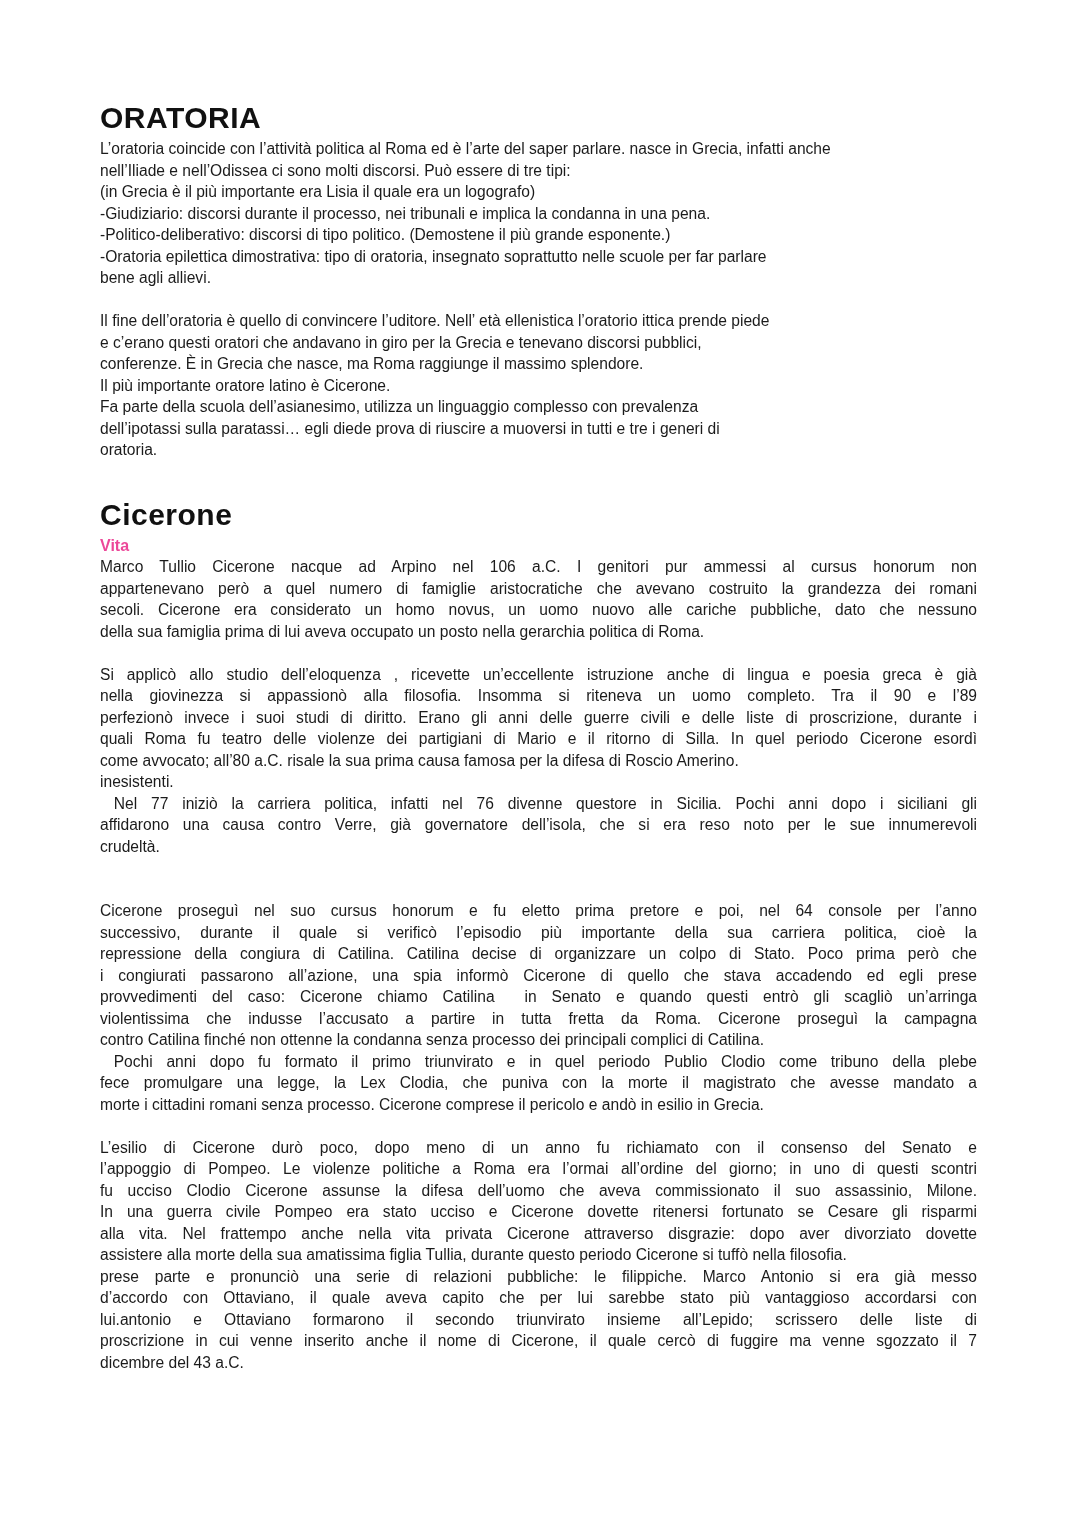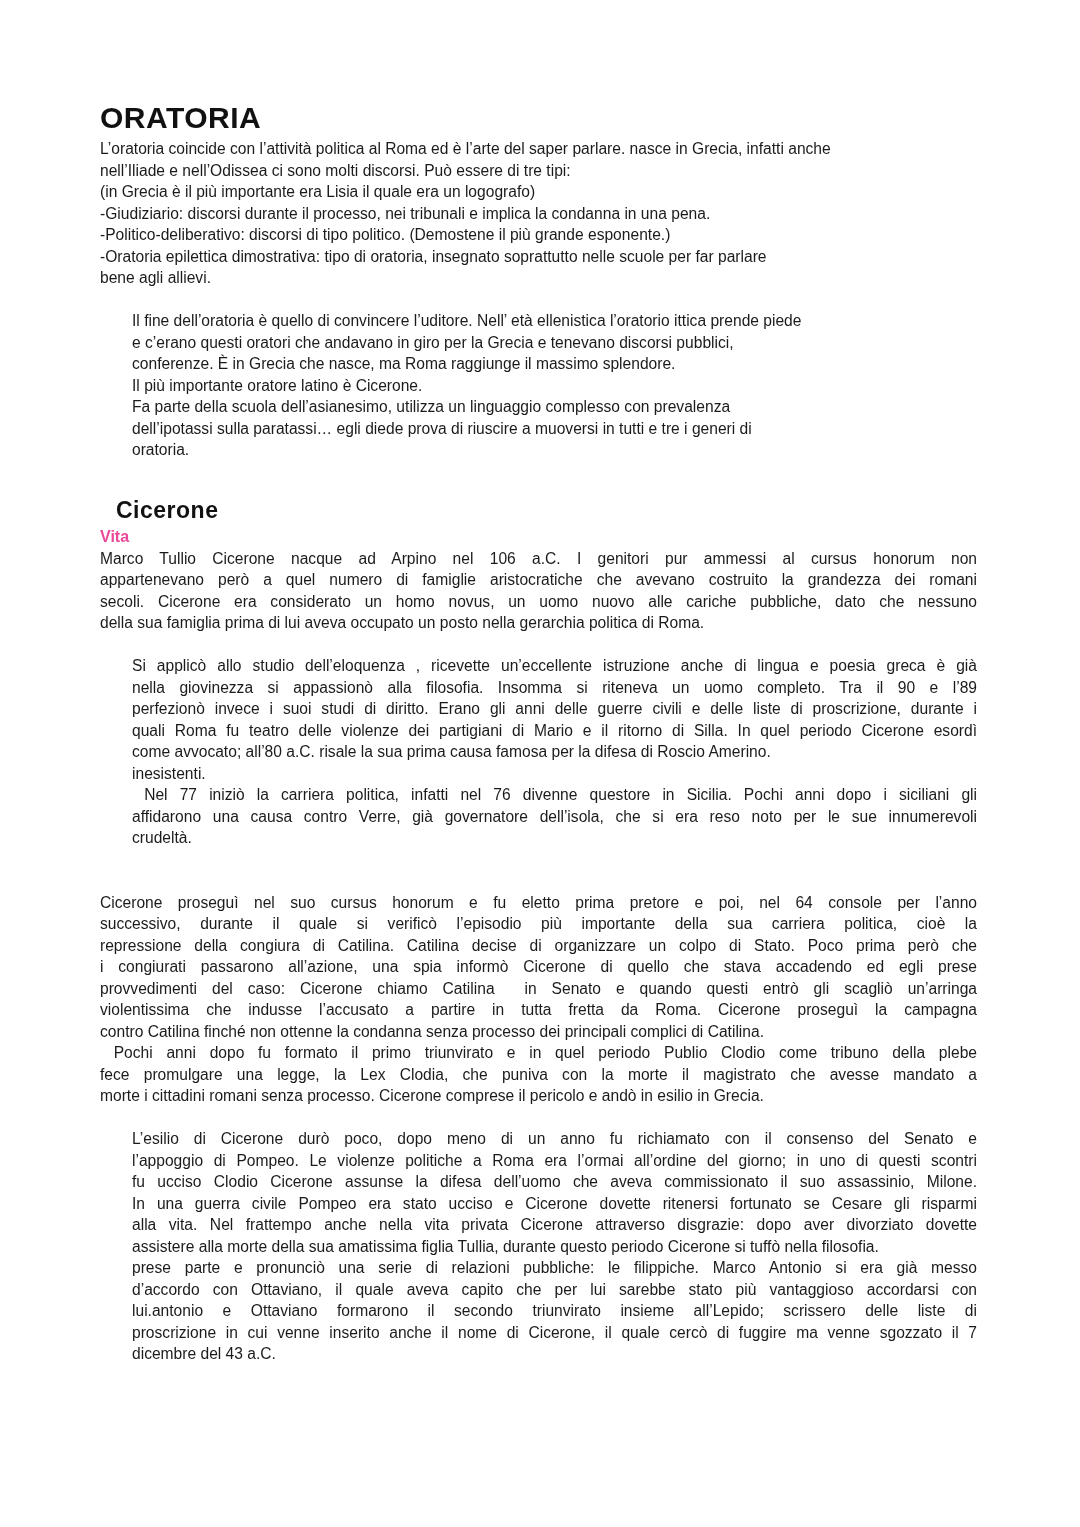--- a/index.html
+++ b/index.html
@@ -23,37 +23,37 @@
   }
   .doc-title {
     font-size: 30px;
     font-weight: bold;
     line-height: 1.2;
     letter-spacing: 0.5px;
     margin: 0 0 2px 0;
     color: #111111;
   }
   .section-title {
-    font-size: 23px;
+    font-size: 30px;
     font-weight: bold;
     line-height: 1.2;
     letter-spacing: 0.5px;
-    margin: 36px 0 2px 16px;
+    margin: 36px 0 2px 0;
     color: #111111;
   }
   .sub-title {
     font-size: 16px;
     font-weight: bold;
     line-height: 21.5px;
     margin: 0;
     color: #ec4899;
   }
   .para { margin: 0; }
   .block { margin: 0; }
-  .gap { margin-top: 21.5px; margin-left: 32px; }
+  .gap { margin-top: 21.5px; }
   .gap-large { margin-top: 43px; }
   .line {
     font-size: 15.6px;
     line-height: 21.5px;
     white-space: pre-wrap;
     text-align: left;
   }
   .justify .line {
     text-align: justify;
     text-align-last: justify;

